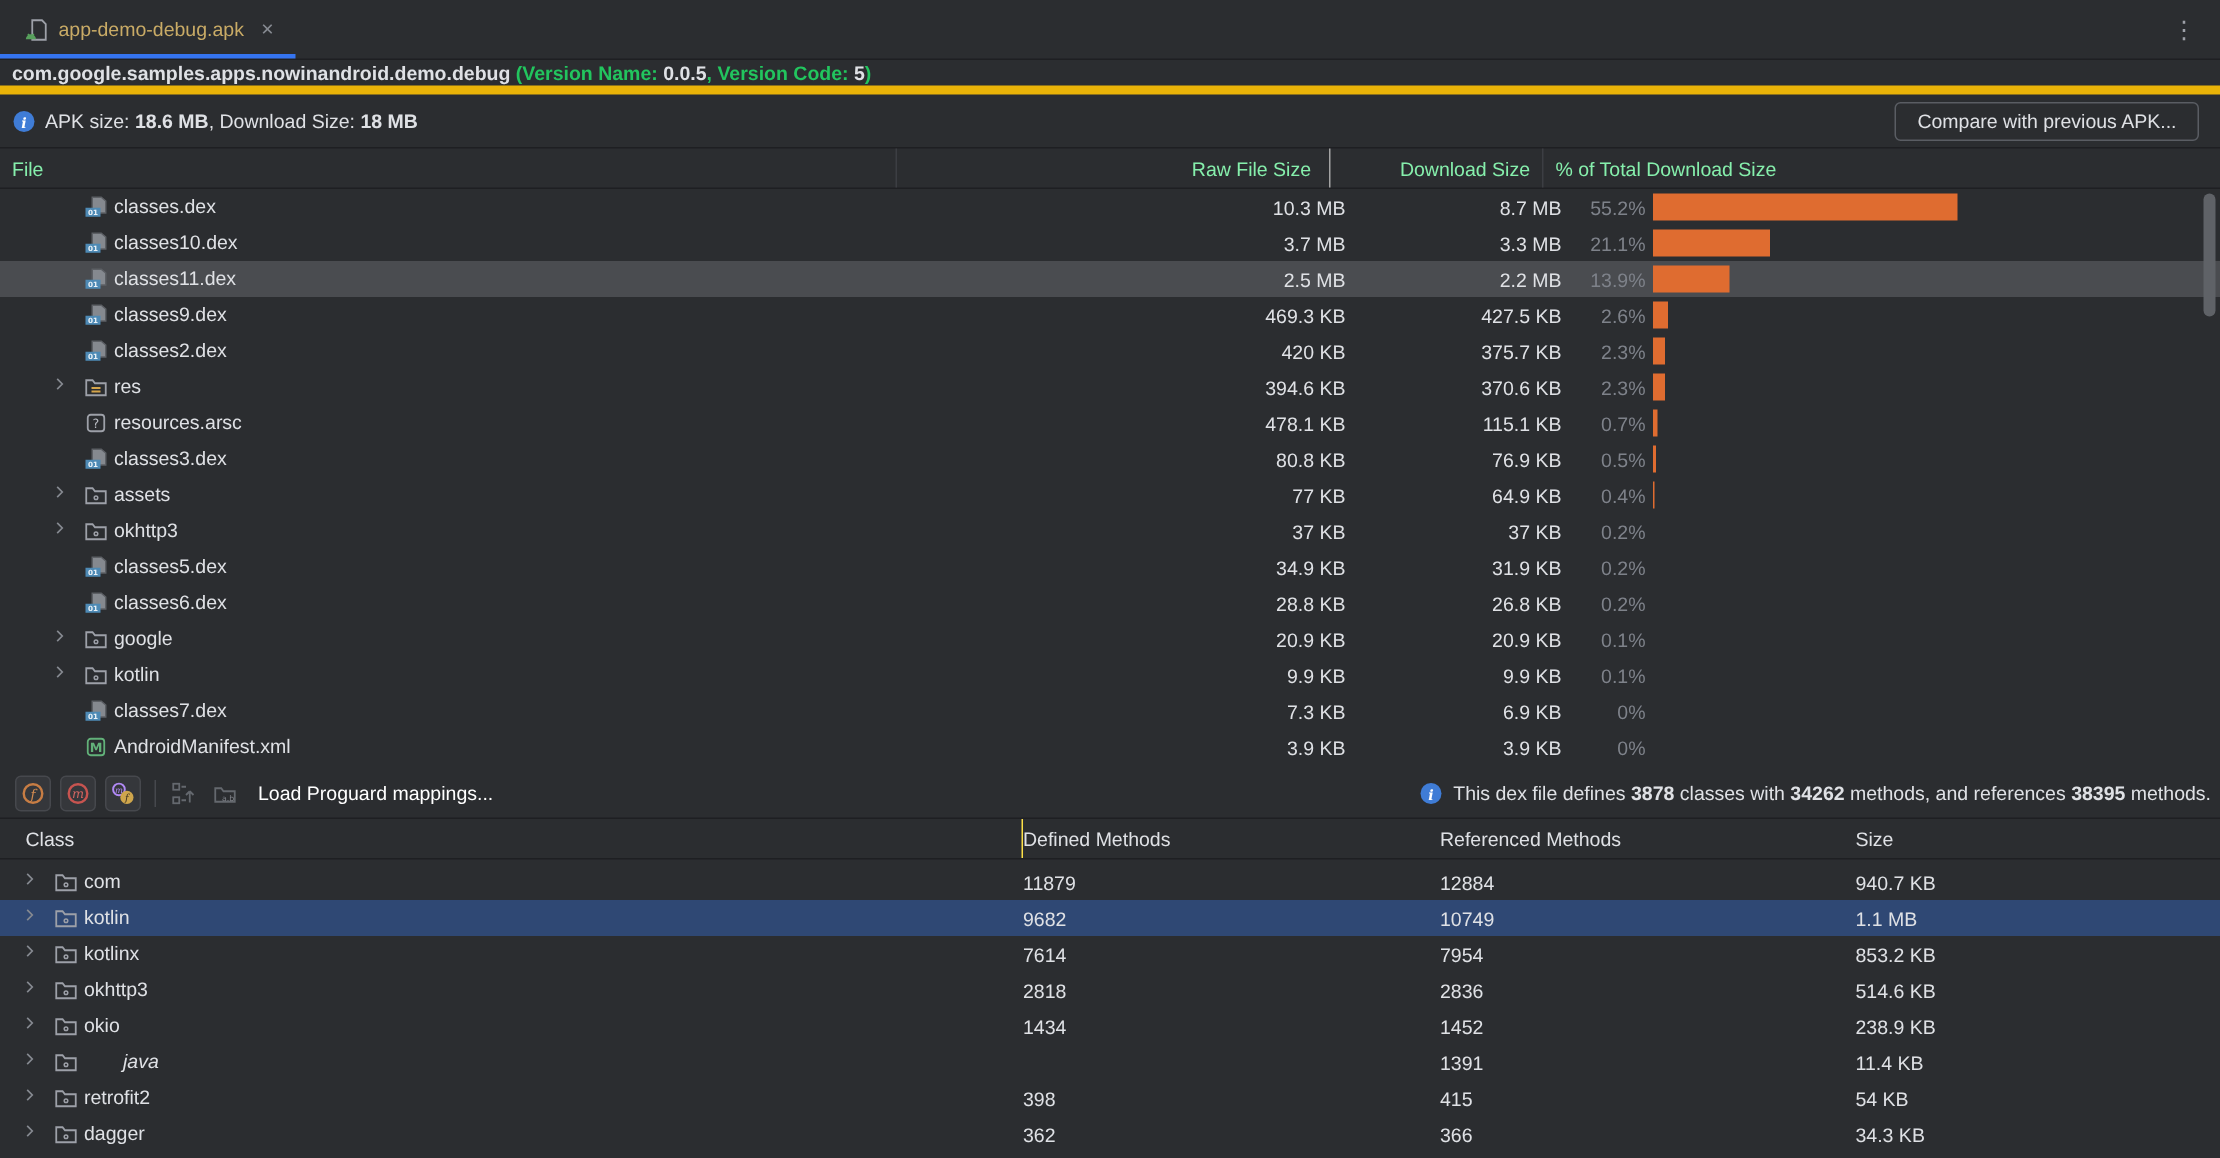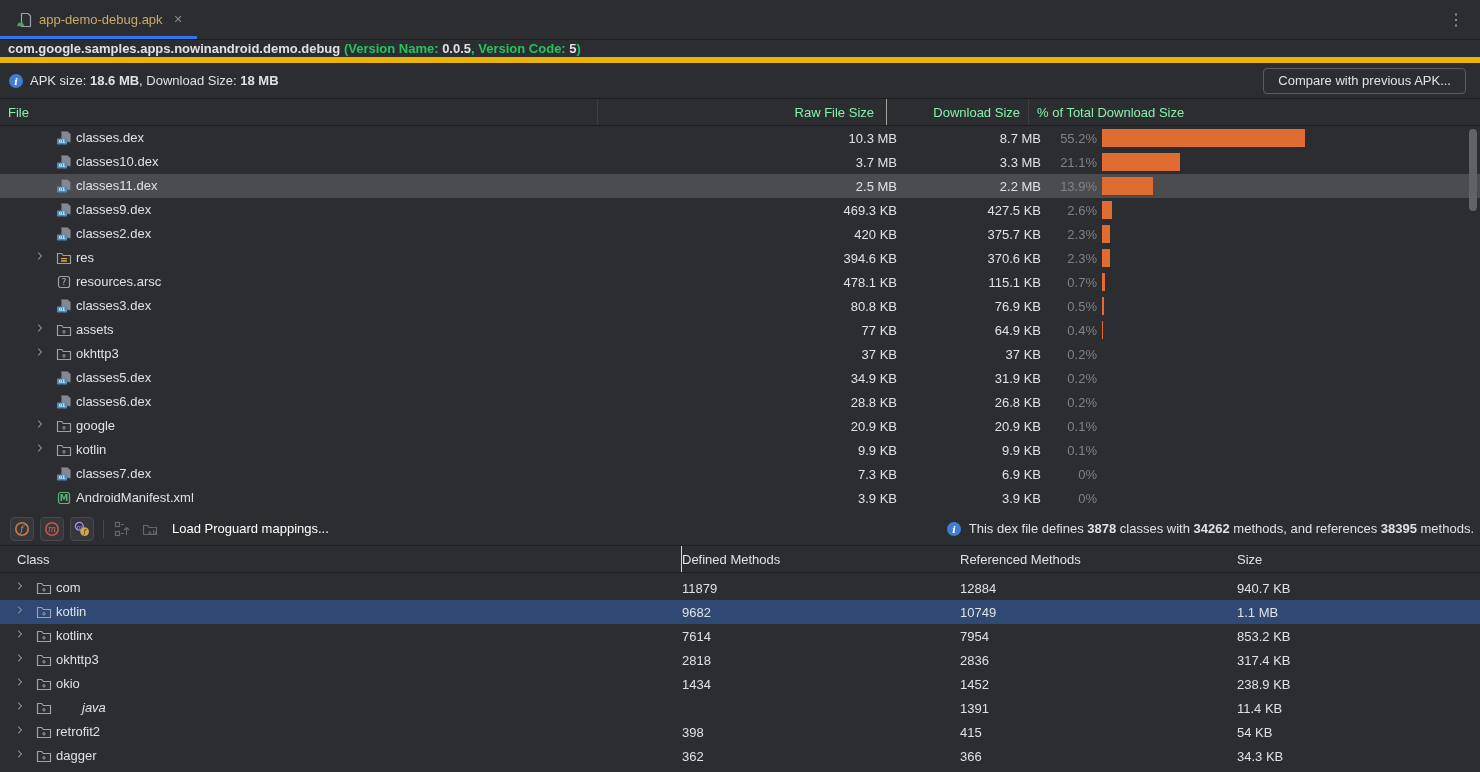--- a/index.html
+++ b/index.html
@@ -542,21 +542,21 @@
           <span class="icon16">
             <svg width="16" height="16" viewBox="0 0 16 16">
               <path d="M1.5 3.5h4.2l1.6 2H14.5v8H1.5z" fill="none" stroke="#9da0a8" stroke-width="1.2"></path>
               <circle cx="8" cy="9.8" r="1.2" fill="none" stroke="#9da0a8"></circle>
             </svg>
           </span>
           <span class="fname">okhttp3</span>
         </div>
         <div class="cc-def">2818</div>
         <div class="cc-ref">2836</div>
-        <div class="cc-size">317.4 KB</div>
+        <div class="cc-size">514.6 KB</div>
       </div>
       <div class="class-row">
         <div class="cc-name">
           <span class="chev">
             <svg width="12" height="12" viewBox="0 0 16 16">
               <path d="M5.5 3.5l4.5 4.5-4.5 4.5" fill="none" stroke="#868a91" stroke-width="1.5"></path>
             </svg>
           </span>
           <span class="icon16">
             <svg width="16" height="16" viewBox="0 0 16 16">

